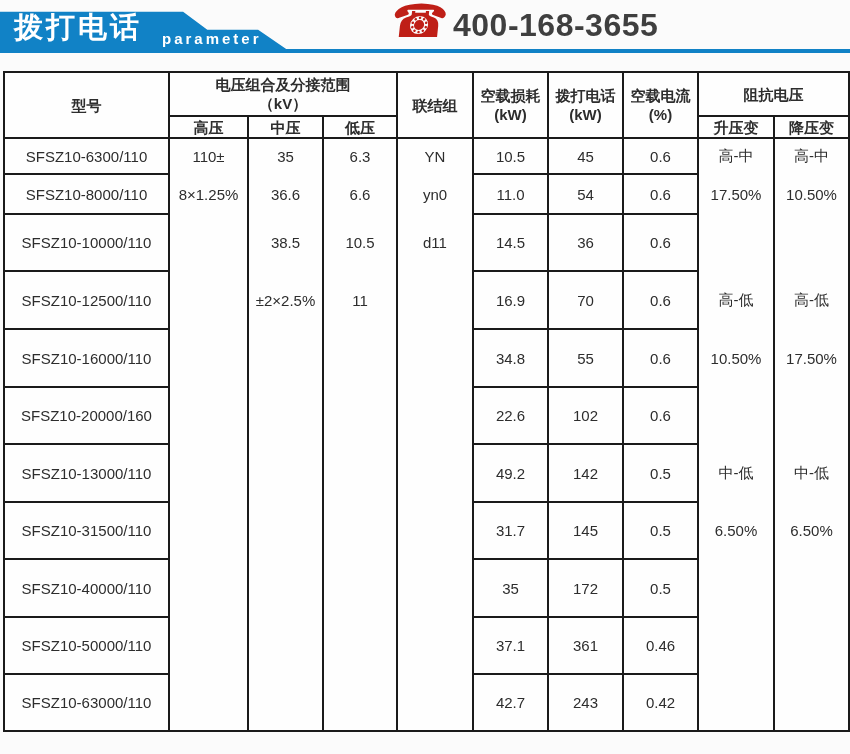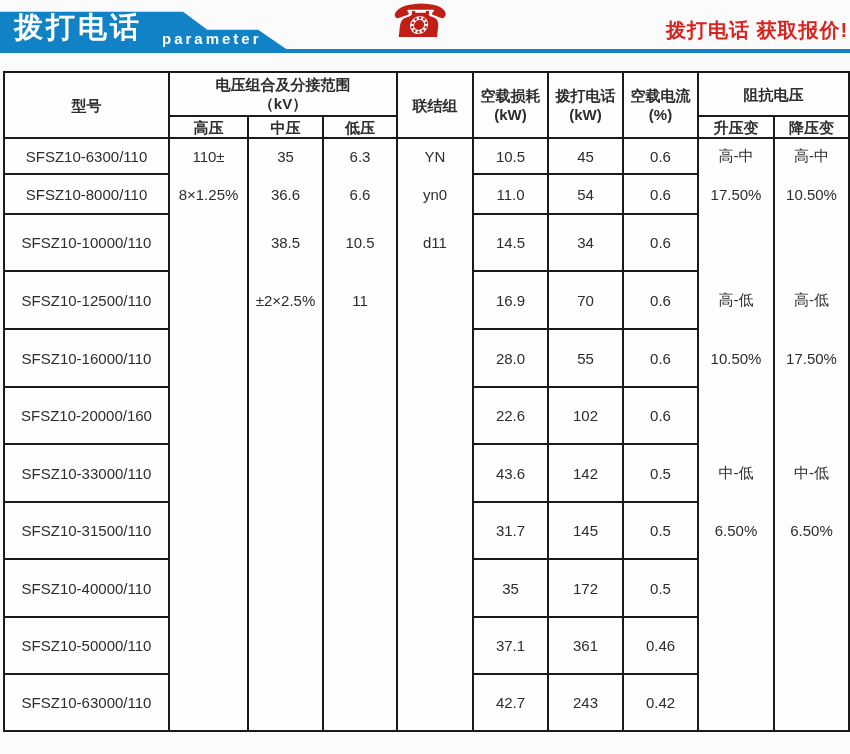--- a/index.html
+++ b/index.html
@@ -30,21 +30,21 @@
 <body>
 
 <div class="stage">
 
   <div class="blue-line"></div>
   <div class="banner-ribbon"></div>
   <div class="banner-title">拨打电话</div>
   <div class="banner-sub">parameter</div>
 
   <span class="phone-icon">☎</span>
-  <div class="phone-cta">拨打电话 获取报价!</div>
+  <div class="phone-number">400-168-3655</div>
 
   <div class="ptable">
     <table>
       <colgroup>
         <col style="width:165px">
           <col style="width:79px">
           <col style="width:75px">
           <col style="width:74px">
         <col style="width:76px">
           <col style="width:75px">
@@ -107,21 +107,21 @@
         <td class="nb">17.50%</td>
         <td class="nb">10.50%</td>
       </tr>
       <tr style="height:57px">
         <td>SFSZ10-10000/110</td>
         <td class="nb"></td>
         <td class="nb">38.5</td>
         <td class="nb">10.5</td>
         <td class="nb">d11</td>
         <td>14.5</td>
-        <td>34</td>
+        <td>36</td>
         <td>0.6</td>
         <td class="nb"></td>
         <td class="nb"></td>
       </tr>
       <tr style="height:58px">
         <td>SFSZ10-12500/110</td>
         <td class="nb"></td>
         <td class="nb">±2×2.5%</td>
         <td class="nb">11</td>
         <td class="nb"></td>
@@ -130,45 +130,45 @@
         <td>0.6</td>
         <td class="nb">高-低</td>
         <td class="nb">高-低</td>
       </tr>
       <tr style="height:58px">
         <td>SFSZ10-16000/110</td>
         <td class="nb"></td>
         <td class="nb"></td>
         <td class="nb"></td>
         <td class="nb"></td>
-        <td>28.0</td>
+        <td>34.8</td>
         <td>55</td>
         <td>0.6</td>
         <td class="nb">10.50%</td>
         <td class="nb">17.50%</td>
       </tr>
       <tr style="height:57px">
         <td>SFSZ10-20000/160</td>
         <td class="nb"></td>
         <td class="nb"></td>
         <td class="nb"></td>
         <td class="nb"></td>
         <td>22.6</td>
         <td>102</td>
         <td>0.6</td>
         <td class="nb"></td>
         <td class="nb"></td>
       </tr>
       <tr style="height:58px">
-        <td>SFSZ10-33000/110</td>
-        <td class="nb"></td>
-        <td class="nb"></td>
-        <td class="nb"></td>
-        <td class="nb"></td>
-        <td>43.6</td>
+        <td>SFSZ10-13000/110</td>
+        <td class="nb"></td>
+        <td class="nb"></td>
+        <td class="nb"></td>
+        <td class="nb"></td>
+        <td>49.2</td>
         <td>142</td>
         <td>0.5</td>
         <td class="nb">中-低</td>
         <td class="nb">中-低</td>
       </tr>
       <tr style="height:57px">
         <td>SFSZ10-31500/110</td>
         <td class="nb"></td>
         <td class="nb"></td>
         <td class="nb"></td>

